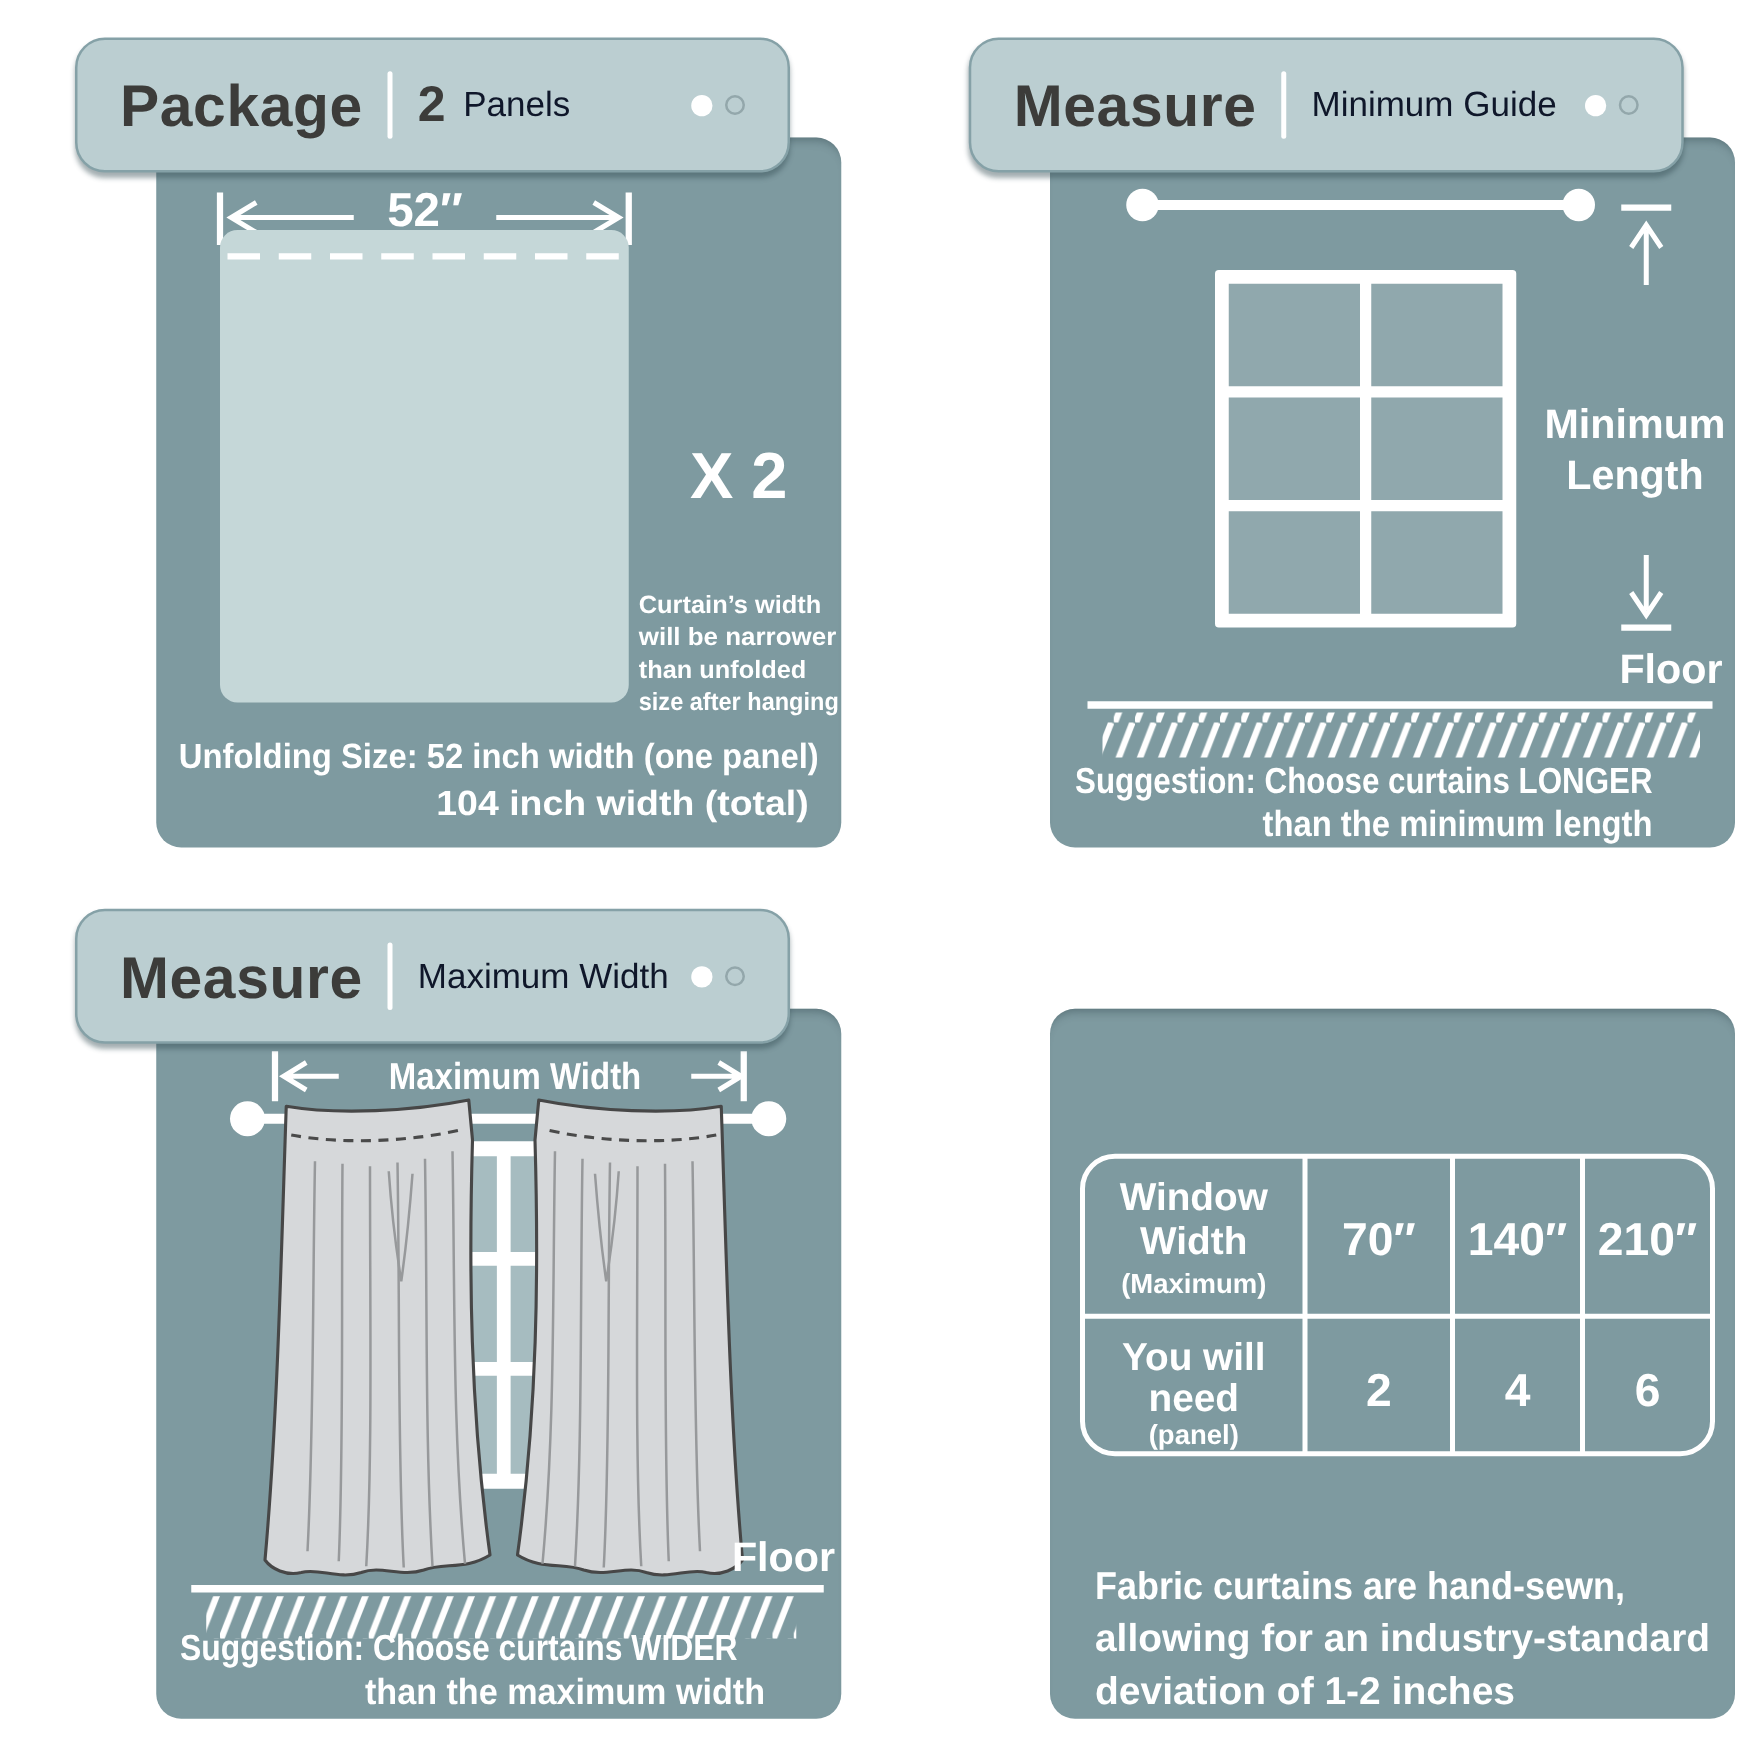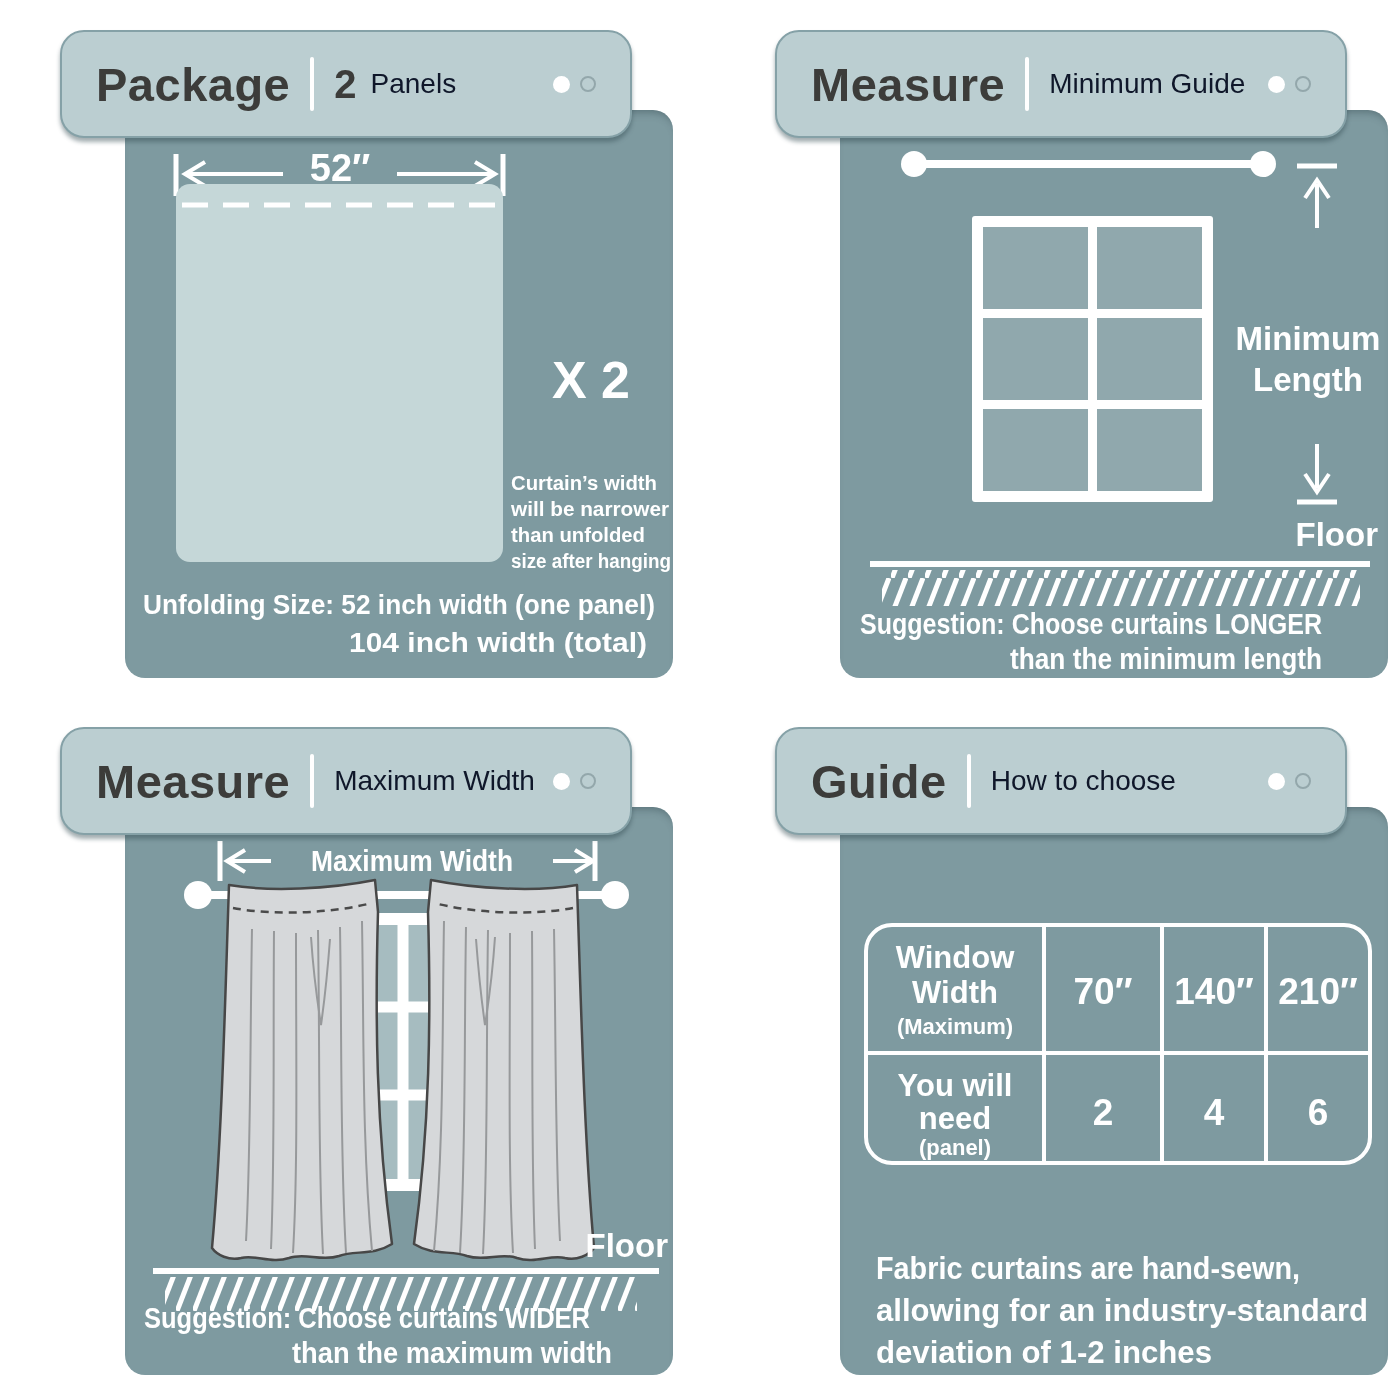--- a/index.html
+++ b/index.html
@@ -236,24 +236,15 @@
           <text class="wt" x="478" y="318" font-size="37" text-anchor="middle">6</text>
         </g>
 
         <g>
           <text class="wt" x="36" y="472" font-size="31" textLength="424" lengthAdjust="spacingAndGlyphs">Fabric curtains are hand-sewn,</text>
           <text class="wt" x="36" y="514" font-size="31" textLength="492" lengthAdjust="spacingAndGlyphs">allowing for an industry-standard</text>
           <text class="wt" x="36" y="556" font-size="31" textLength="336" lengthAdjust="spacingAndGlyphs">deviation of 1-2 inches</text>
         </g>
       </svg>
     </div>
-    <div class="card-header">
-      <span class="card-title">Guide</span>
-      <span class="hdr-divider"></span>
-      <span class="subtitle">How to choose</span>
-      <span class="dots">
-        <span class="dot-filled"></span>
-        <span class="dot-ring"></span>
-      </span>
-    </div>
   </section>
 
 </div>
 
 </body></html>

